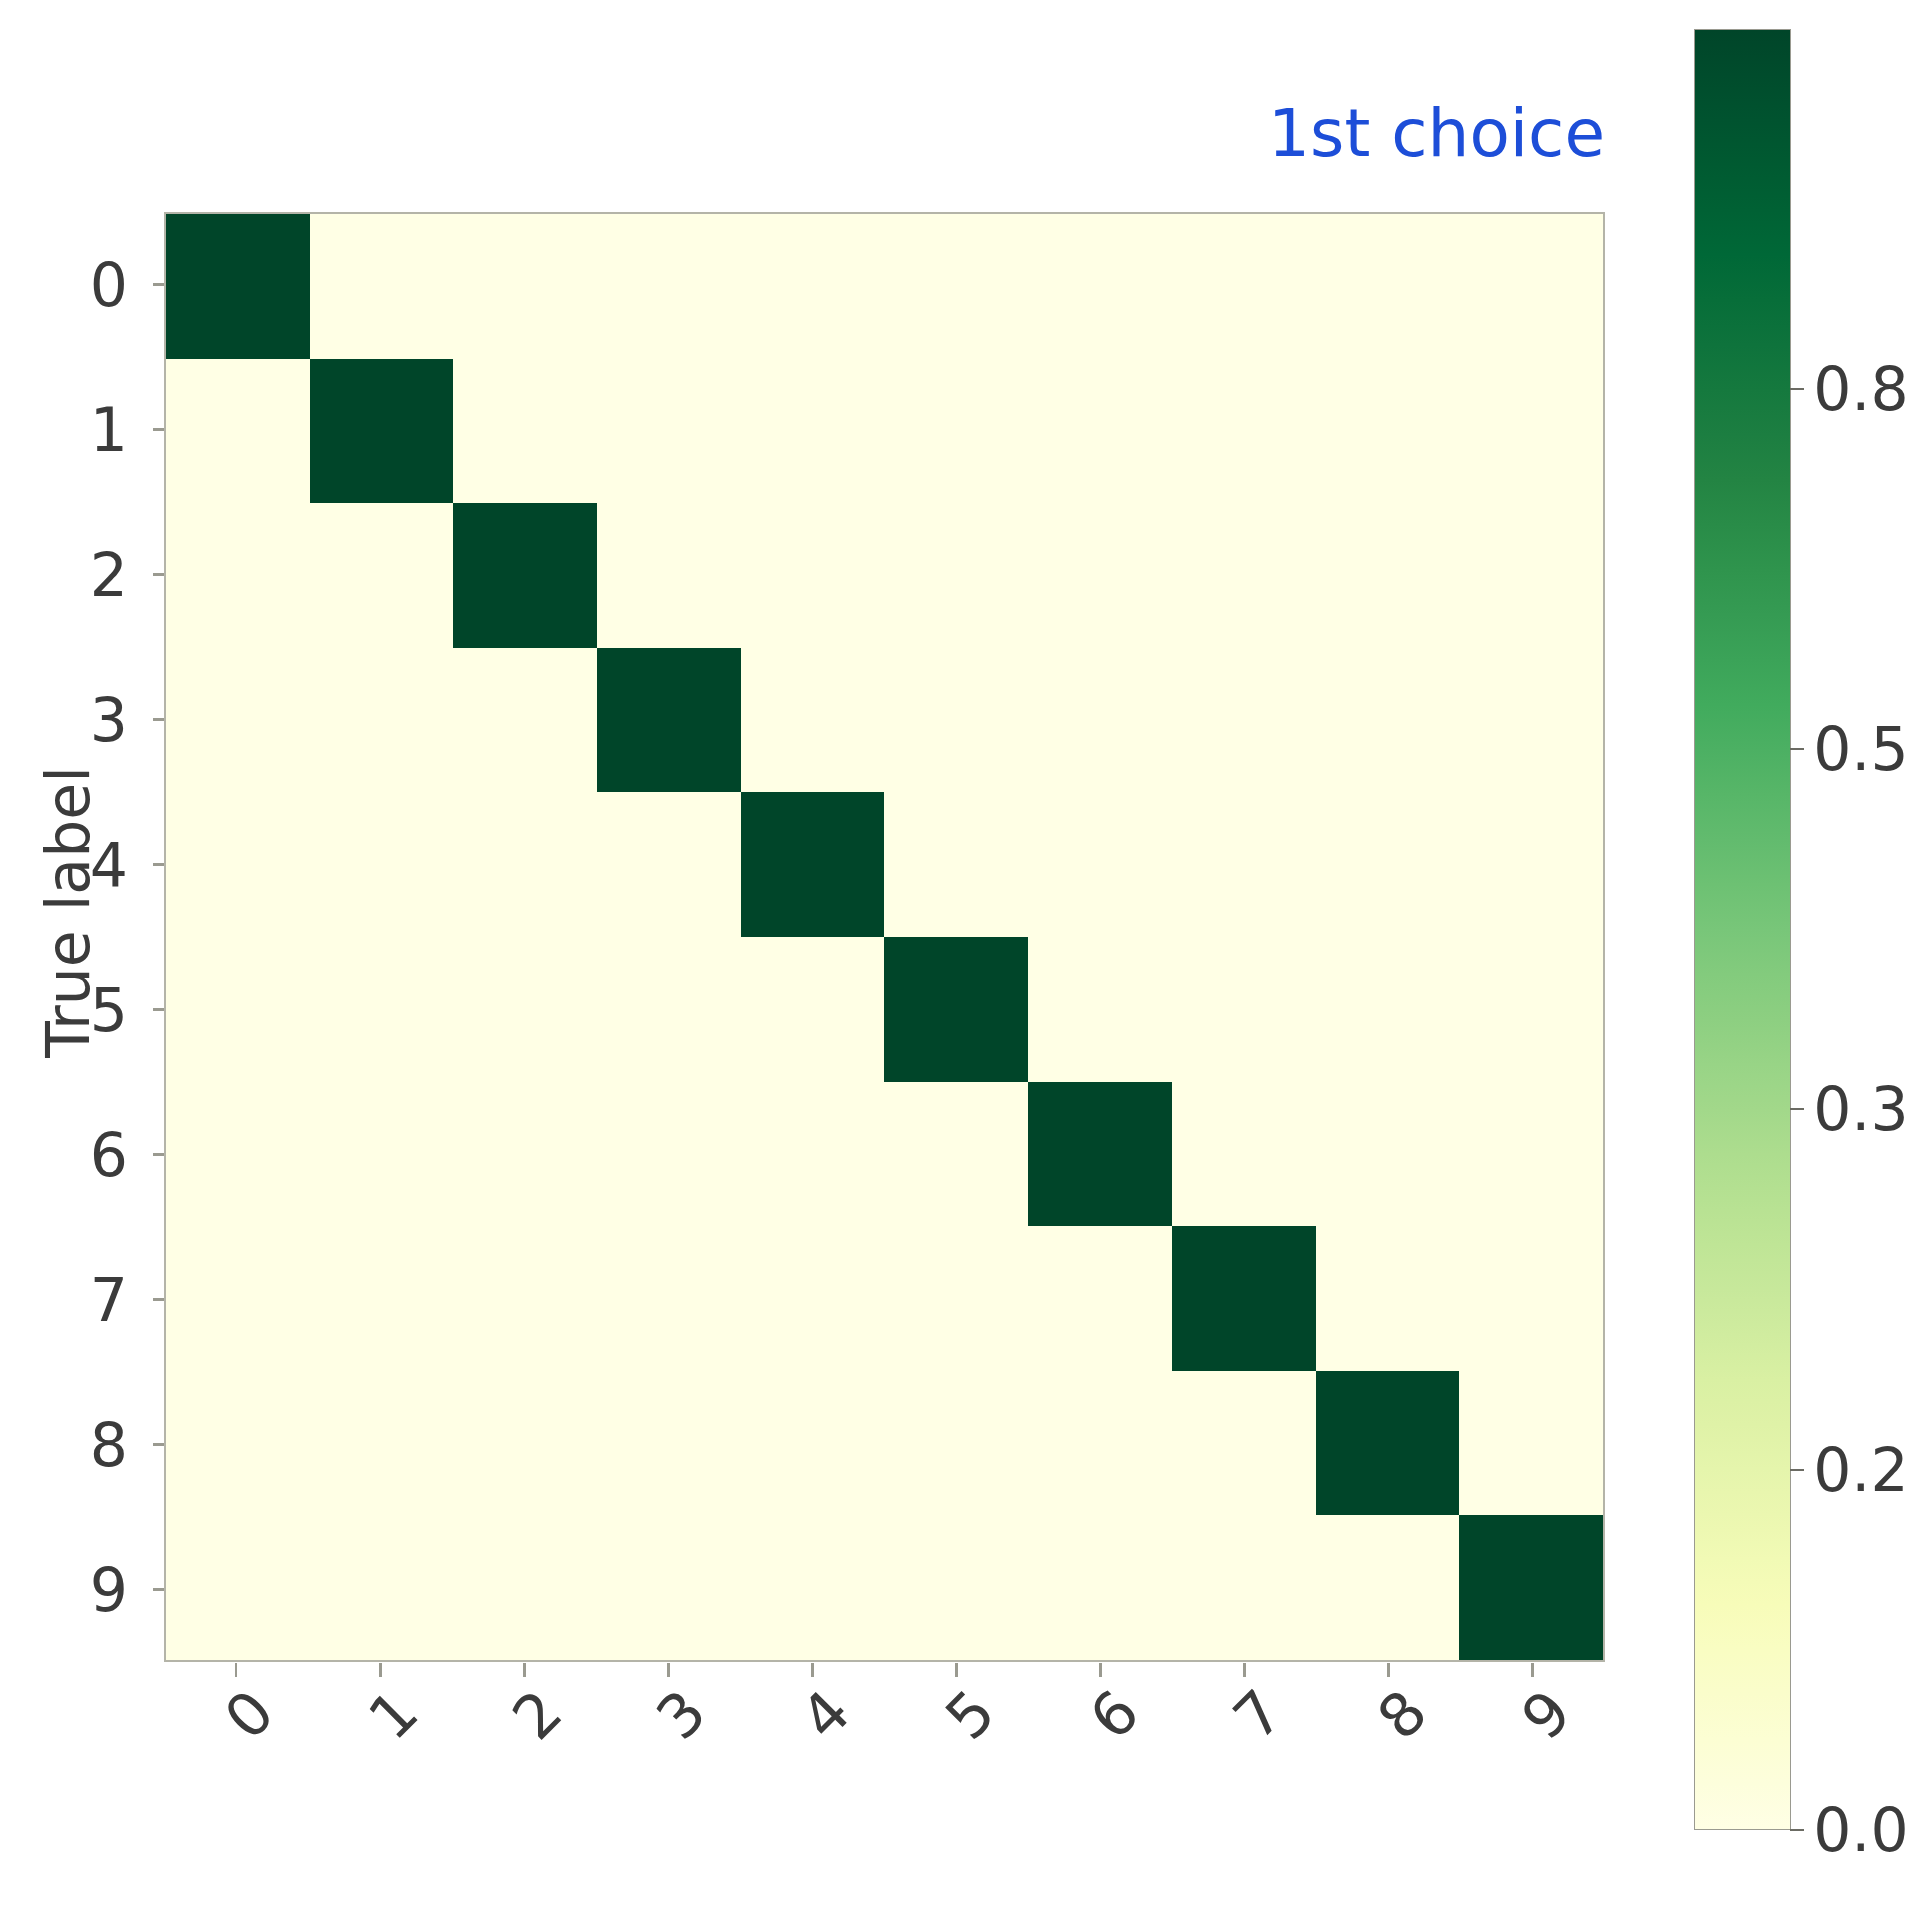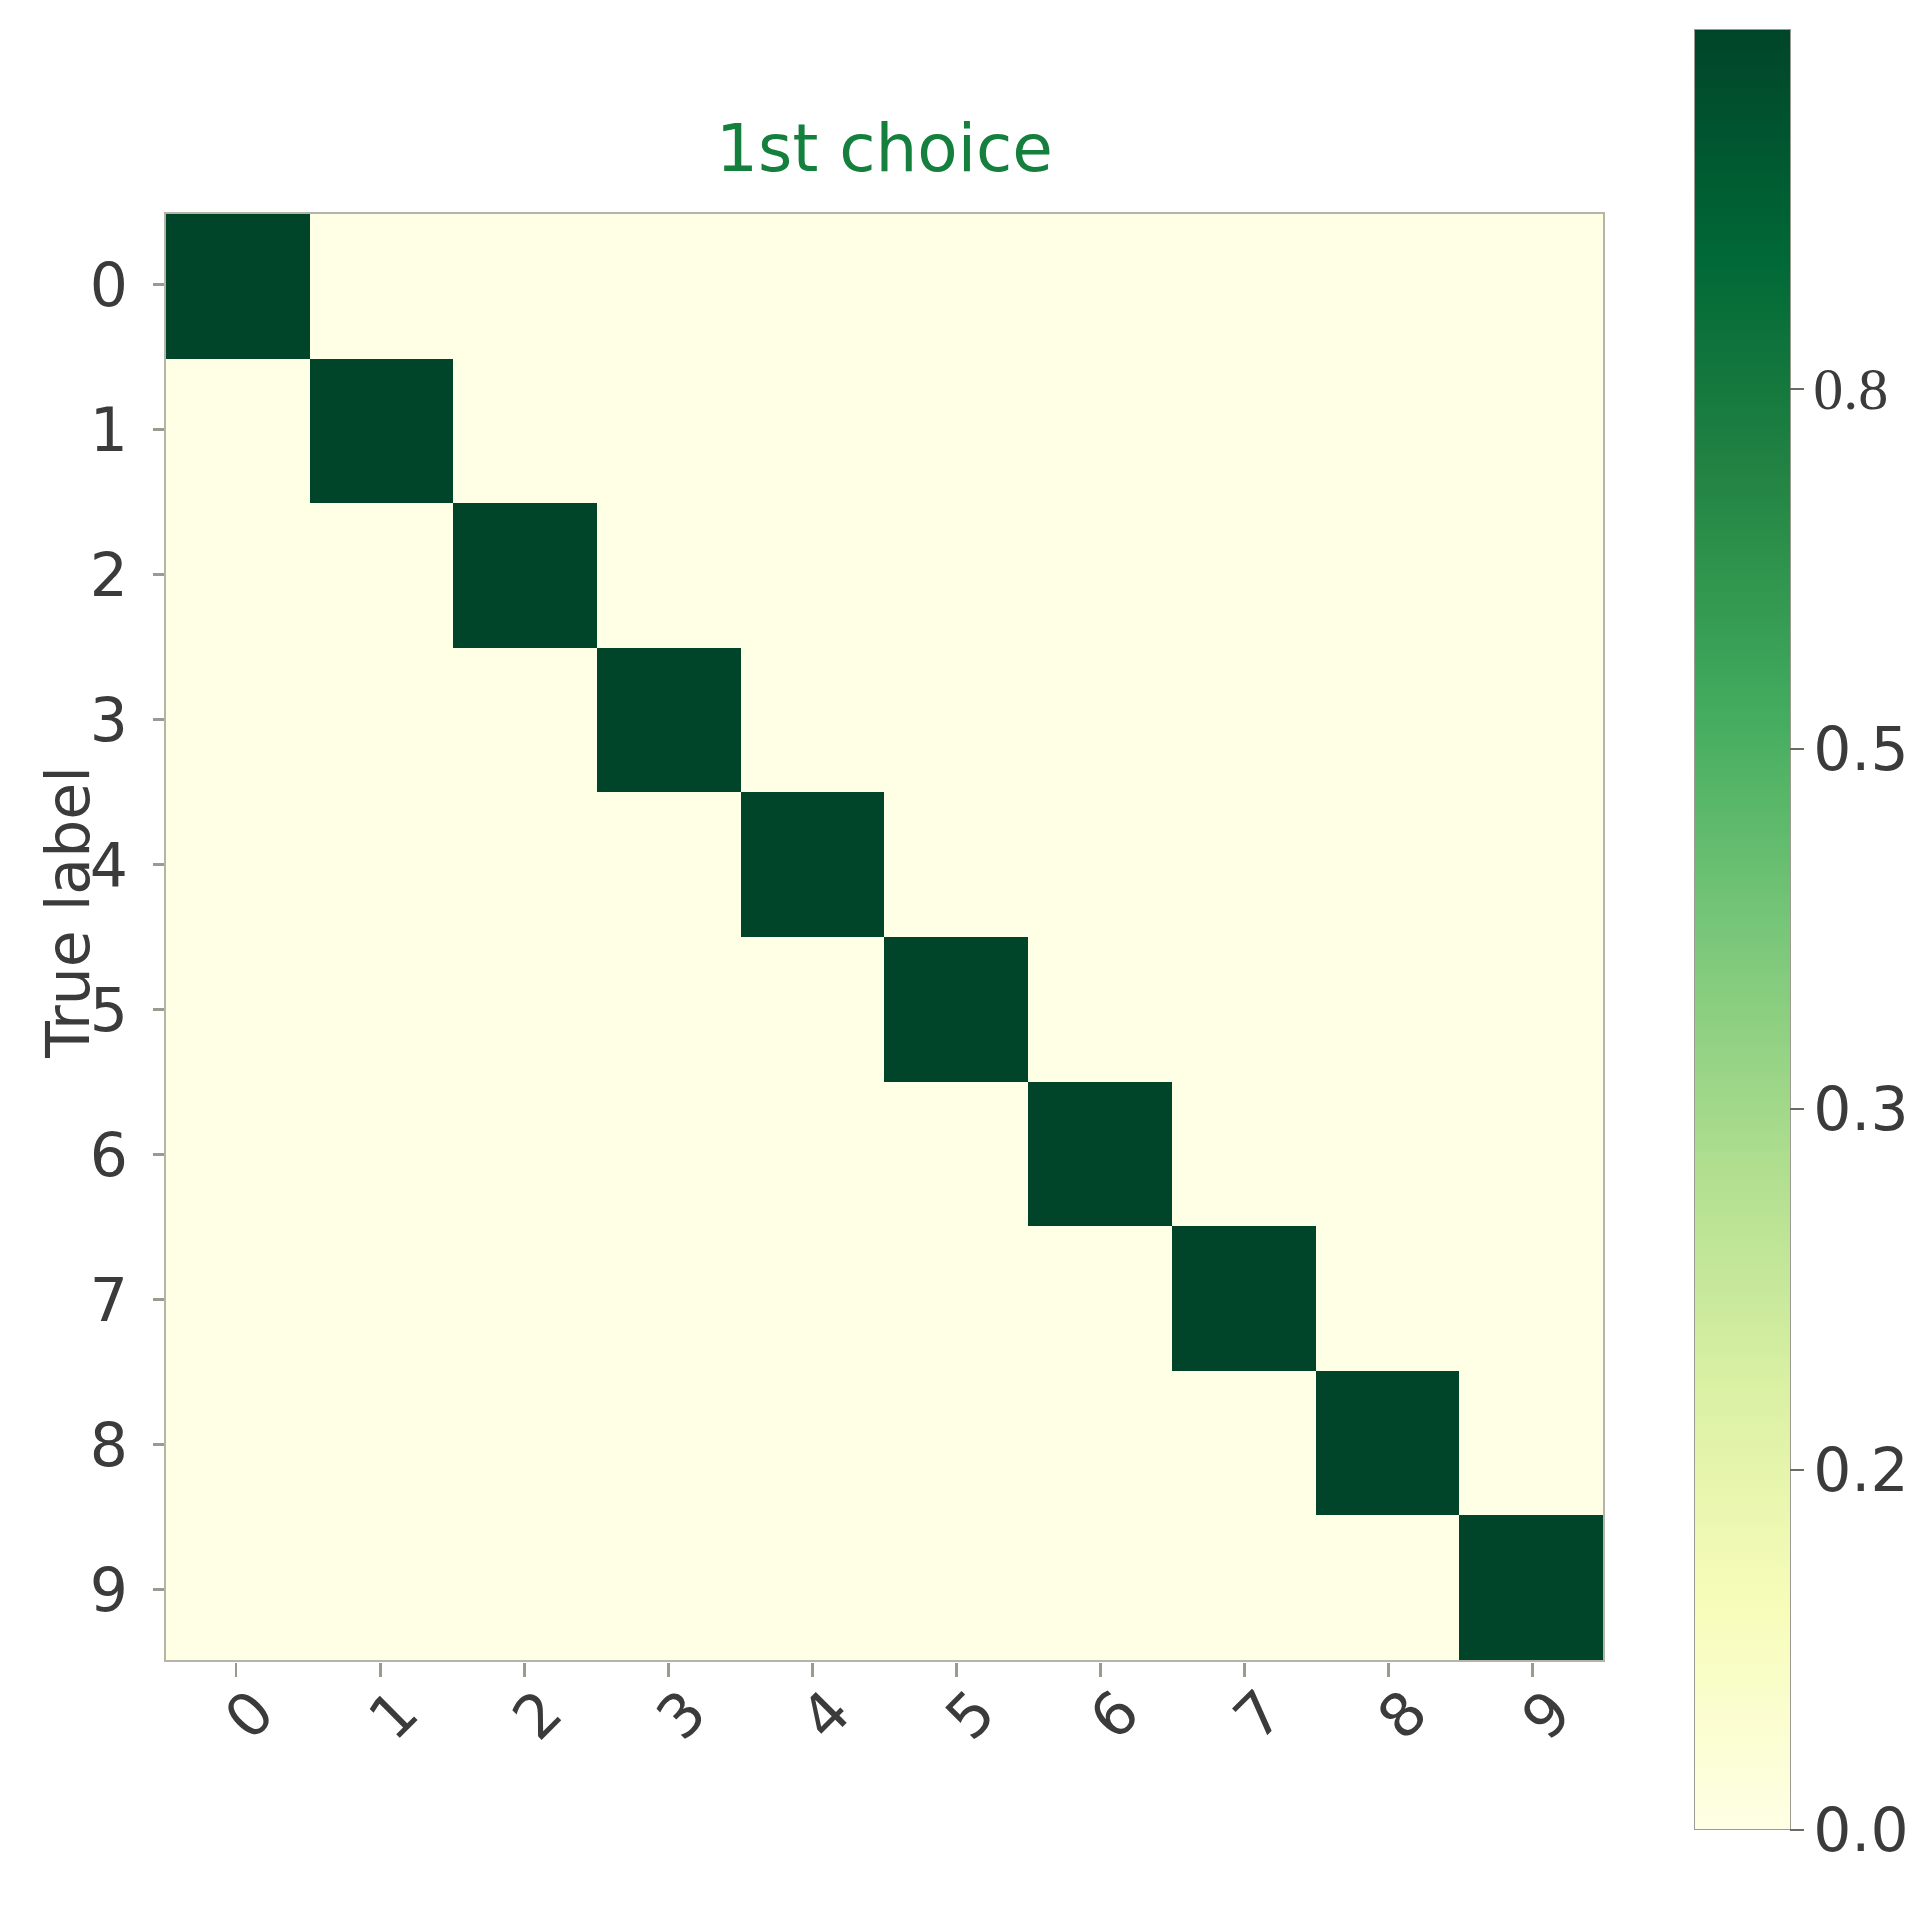--- a/index.html
+++ b/index.html
@@ -20,25 +20,25 @@
     left: 0; top: 0;
     width: 1931px;
     height: 1907px;
     background: #ffffff;
   }
 
   
   #chart-title {
     position: absolute;
     left: 164px;
-    top: 110px;
+    top: 95px;
     width: 1441px;
-    text-align: center;
+    text-align: right;
     font-size: 66px;
-    color: #15803d;
+    color: #1d4ed8;
     letter-spacing: 0px;
     white-space: nowrap;
   }
 
   
   #plot-area {
     position: absolute;
     left: 164px;
     top: 212px;
     width: 1441px;
@@ -468,20 +468,20 @@
         <div class="cbar-tick-label">0.2</div>
       </div>
       <div class="cbar-tick" style="top: 1080px;">
         <div class="cbar-tick-mark"></div>
         <div class="cbar-tick-label">0.3</div>
       </div>
       <div class="cbar-tick" style="top: 720px;">
         <div class="cbar-tick-mark"></div>
         <div class="cbar-tick-label">0.5</div>
       </div>
-      <div class="cbar-tick" style="top: 360px; font-family: Liberation Serif, serif;">
+      <div class="cbar-tick" style="top: 360px;">
         <div class="cbar-tick-mark"></div>
         <div class="cbar-tick-label">0.8</div>
       </div>
     </div>
 
 </div>
 
 
 </body></html>

